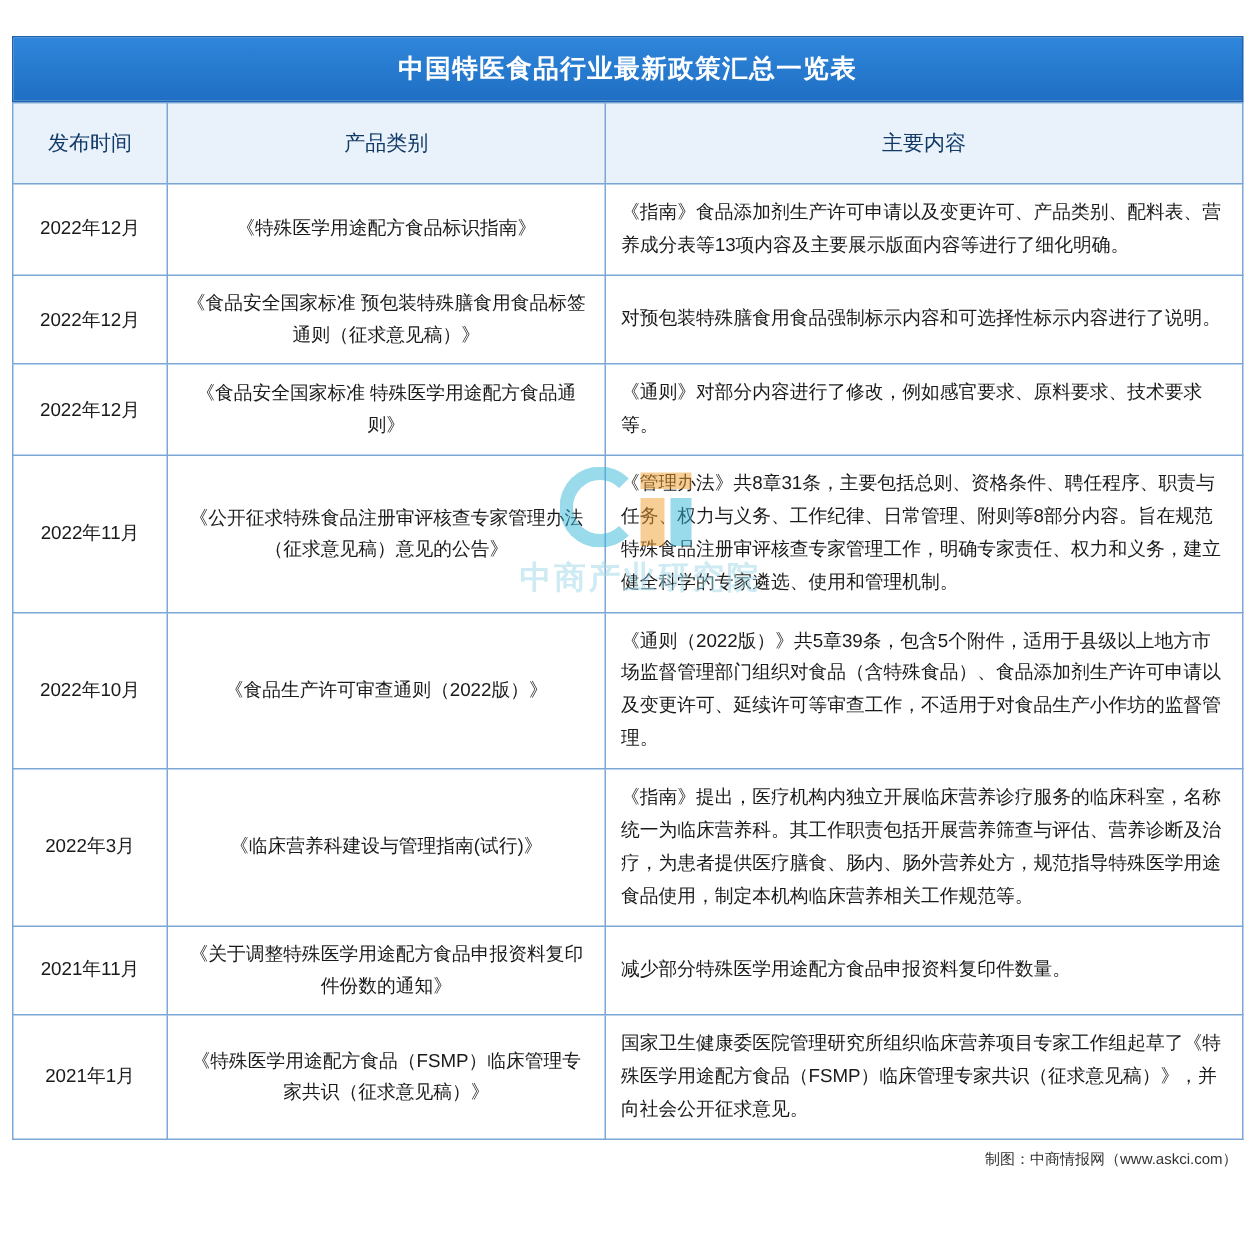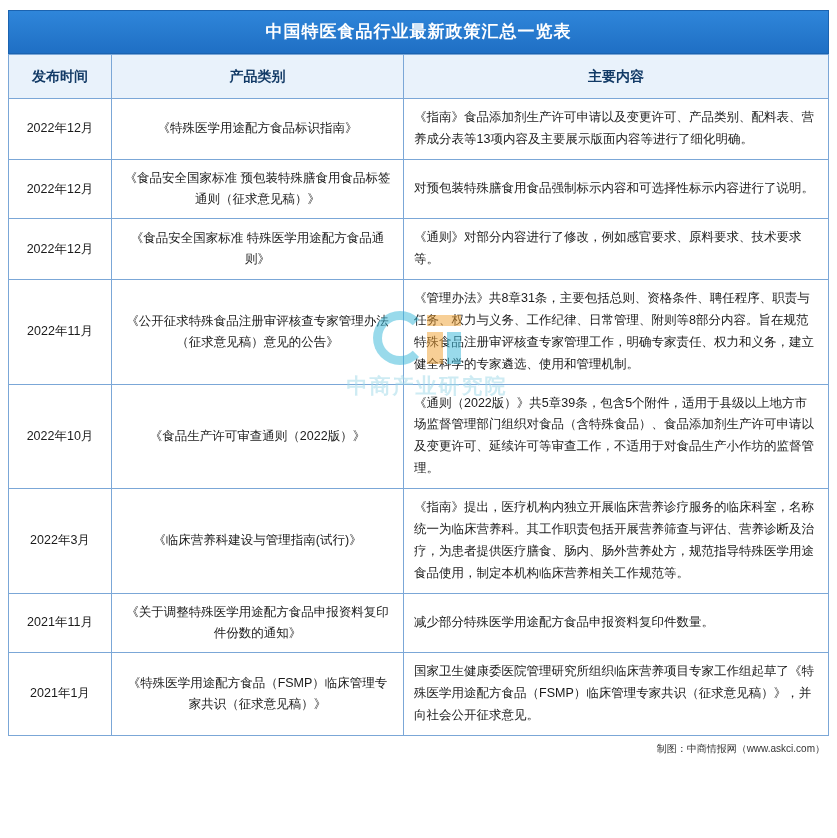--- a/index.html
+++ b/index.html
@@ -13,21 +13,21 @@
     font-family: "Liberation Sans", sans-serif;
     color: #1a1a1a;
     position: relative;
     overflow: hidden;
   }
   .page {
     position: relative;
     width: 837px;
     height: 838px;
     box-sizing: border-box;
-    padding: 10px 8px 0 8px;
+    padding: 24px 8px 0 8px;
   }
   .title-bar {
     background: #2a7fd4;
     background: linear-gradient(180deg, #2f86da 0%, #1f6fc4 100%);
     color: #ffffff;
     text-align: center;
     font-size: 17px;
     font-weight: bold;
     letter-spacing: 1px;
     padding: 9px 0 10px 0;
@@ -42,24 +42,24 @@
     font-size: 12.5px;
   }
   table.policy th, table.policy td {
     border: 1px solid #7ba7d7;
     vertical-align: middle;
     box-sizing: border-box;
   }
   table.policy thead th {
     background: #e9f2fb;
     color: #123a66;
-    font-weight: bold;
+    font-weight: normal;
     font-size: 14px;
     text-align: center;
-    height: 44px;
+    height: 54px;
     padding: 4px 6px;
   }
   .col-date { width: 103px; }
   .col-name { width: 292px; }
   .col-content { width: auto; }
 
   td.cell-date {
     text-align: center;
     font-size: 12.5px;
     color: #1a1a1a;

